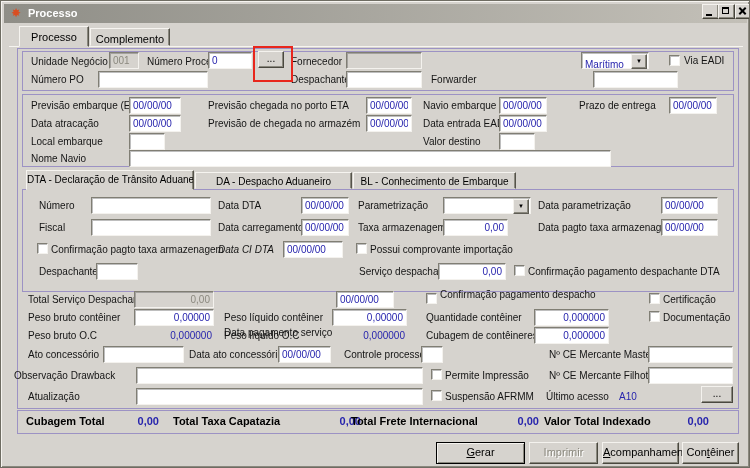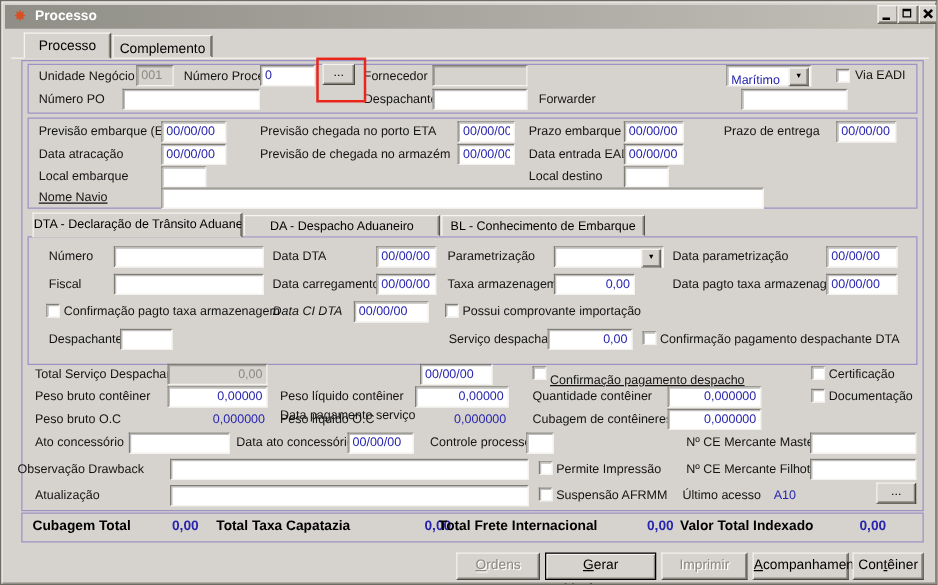--- a/index.html
+++ b/index.html
@@ -106,38 +106,38 @@
   <input class="tb" readonly="" style="left: 345px; top: 70px; width: 76px;" value="">
   <span class="lbl" style="left:430px;top:73px;">Forwarder</span>
   <input class="tb" readonly="" style="left: 592px; top: 70px; width: 85px;" value="">
 
   <div class="annot" style="left:252px;top:45px;width:36px;height:32px;"></div>
 
   <span class="lbl" style="left:30px;top:99px;">Previsão embarque (ETD)</span>
   <input class="tb" readonly="" style="left: 128px; top: 96px; width: 52px;" value="00/00/00">
   <span class="lbl" style="left:207px;top:99px;">Previsão chegada no porto ETA</span>
   <input class="tb" readonly="" style="left: 365px; top: 96px; width: 46px;" value="00/00/00">
-  <span class="lbl" style="left:422px;top:99px;">Prazo embarque</span>
+  <span class="lbl" style="left:422px;top:99px;">Navio embarque</span>
   <input class="tb" readonly="" style="left: 498px; top: 96px; width: 48px;" value="00/00/00">
   <span class="lbl" style="left:578px;top:99px;">Prazo de entrega</span>
   <input class="tb" readonly="" style="left: 668px; top: 96px; width: 48px;" value="00/00/00">
 
   <span class="lbl" style="left:30px;top:117px;">Data atracação</span>
   <input class="tb" readonly="" style="left: 128px; top: 114px; width: 52px;" value="00/00/00">
   <span class="lbl" style="left:207px;top:117px;">Previsão de chegada no armazém</span>
   <input class="tb" readonly="" style="left: 365px; top: 114px; width: 46px;" value="00/00/00">
   <span class="lbl" style="left:422px;top:117px;">Data entrada EADI</span>
   <input class="tb" readonly="" style="left: 498px; top: 114px; width: 48px;" value="00/00/00">
 
   <span class="lbl" style="left:30px;top:135px;">Local embarque</span>
   <input class="tb" readonly="" style="left: 128px; top: 132px; width: 36px;" value="">
-  <span class="lbl" style="left:422px;top:135px;">Local destino</span>
+  <span class="lbl" style="left:422px;top:135px;">Valor destino</span>
   <input class="tb" readonly="" style="left: 498px; top: 132px; width: 36px;" value="">
 
-  <span class="lbl" style="left:30px;top:152px;text-decoration:underline;">Nome Navio</span>
+  <span class="lbl" style="left:30px;top:152px;">Nome Navio</span>
   <input class="tb" readonly="" style="left: 128px; top: 149px; width: 482px;" value="">
 
   <div class="tab dtab active" style="left:25px;top:169px;width:168px;height:20px;">DTA - Declaração de Trânsito Aduaneiro</div>
   <div class="tab dtab" style="left:352px;top:171px;width:163px;height:17px;">BL - Conhecimento de Embarque</div>
   <div class="tab dtab" style="left:194px;top:171px;width:157px;height:17px;">DA - Despacho Aduaneiro</div>
 
   <span class="lbl" style="left:38px;top:199px;">Número</span>
   <input class="tb" readonly="" style="left: 90px; top: 196px; width: 120px;" value="">
   <span class="lbl" style="left:217px;top:199px;">Data DTA</span>
   <input class="tb" readonly="" style="left: 300px; top: 196px; width: 48px;" value="00/00/00">
@@ -170,21 +170,21 @@
   <span class="lbl" style="left:358px;top:265px;">Serviço despachante</span>
   <input class="tb num" readonly="" style="left: 437px; top: 262px; width: 68px;" value="0,00">
   <span class="cb" style="left:513px;top:264px;"></span>
   <span class="lbl" style="left:527px;top:265px;">Confirmação pagamento despachante DTA</span>
 
   <span class="lbl" style="left:27px;top:293px;">Total Serviço Despachante</span>
   <input class="tb dis num" readonly="" style="left: 133px; top: 290px; width: 80px;" value="0,00">
   <span class="lbl" style="left:223px;top:293px;margin-top:33px;">Data pagamento serviço</span>
   <input class="tb" readonly="" style="left: 335px; top: 290px; width: 58px;" value="00/00/00">
   <span class="cb" style="left:425px;top:292px;"></span>
-  <span class="lbl" style="left:439px;top:298px;text-decoration:underline;">Confirmação pagamento despacho</span>
+  <span class="lbl" style="left:439px;top:288px;">Confirmação pagamento despacho</span>
   <span class="cb" style="left:648px;top:292px;"></span>
   <span class="lbl" style="left:662px;top:293px;">Certificação</span>
 
   <span class="lbl" style="left:27px;top:311px;">Peso bruto contêiner</span>
   <input class="tb num" readonly="" style="left: 133px; top: 308px; width: 80px;" value="0,00000">
   <span class="lbl" style="left:223px;top:311px;">Peso líquido contêiner</span>
   <input class="tb num" readonly="" style="left: 331px; top: 308px; width: 75px;" value="0,00000">
   <span class="lbl" style="left:425px;top:311px;">Quantidade contêiner</span>
   <input class="tb num" readonly="" style="left: 533px; top: 308px; width: 75px;" value="0,000000">
   <span class="cb" style="left:648px;top:310px;"></span>
@@ -223,19 +223,18 @@
 
   <span class="lblb" style="left:25px;top:414px;">Cubagem Total</span>
   <span class="valb" style="left:108px;top:414px;width:50px;">0,00</span>
   <span class="lblb" style="left:172px;top:414px;">Total Taxa Capatazia</span>
   <span class="valb" style="left:310px;top:414px;width:50px;">0,00</span>
   <span class="lblb" style="left:350px;top:414px;">Total Frete Internacional</span>
   <span class="valb" style="left:488px;top:414px;width:50px;">0,00</span>
   <span class="lblb" style="left:543px;top:414px;">Valor Total Indexado</span>
   <span class="valb" style="left:658px;top:414px;width:50px;">0,00</span>
 
-  <div class="abtn disb" style="left:364px;top:441px;width:67px;"><span style="text-decoration: underline;">O</span><span>r</span><span>d</span><span>e</span><span>n</span><span>s</span></div>
   <div class="abtn default" style="left:435px;top:441px;width:89px;"><span style="text-decoration: underline;">G</span><span>e</span><span>r</span><span>a</span><span>r</span><span> </span><span style="text-decoration: underline;">M</span><span>o</span><span>v</span><span>i</span><span>m</span><span>e</span><span>n</span><span>t</span><span>o</span><span>s</span></div>
   <div class="abtn disb" style="left:528px;top:441px;width:69px;"><span>I</span><span>m</span><span>p</span><span>r</span><span>i</span><span>m</span><span>i</span><span>r</span></div>
   <div class="abtn" style="left:601px;top:441px;width:77px;"><span style="text-decoration: underline;">A</span><span>c</span><span>o</span><span>m</span><span>p</span><span>a</span><span>n</span><span>h</span><span>a</span><span>m</span><span>e</span><span>n</span><span>t</span><span>o</span></div>
   <div class="abtn" style="left:681px;top:441px;width:57px;"><span>C</span><span>o</span><span>n</span><span style="text-decoration: underline;">t</span><span>ê</span><span>i</span><span>n</span><span>e</span><span>r</span></div>
 
 </div>
 
 </body></html>

